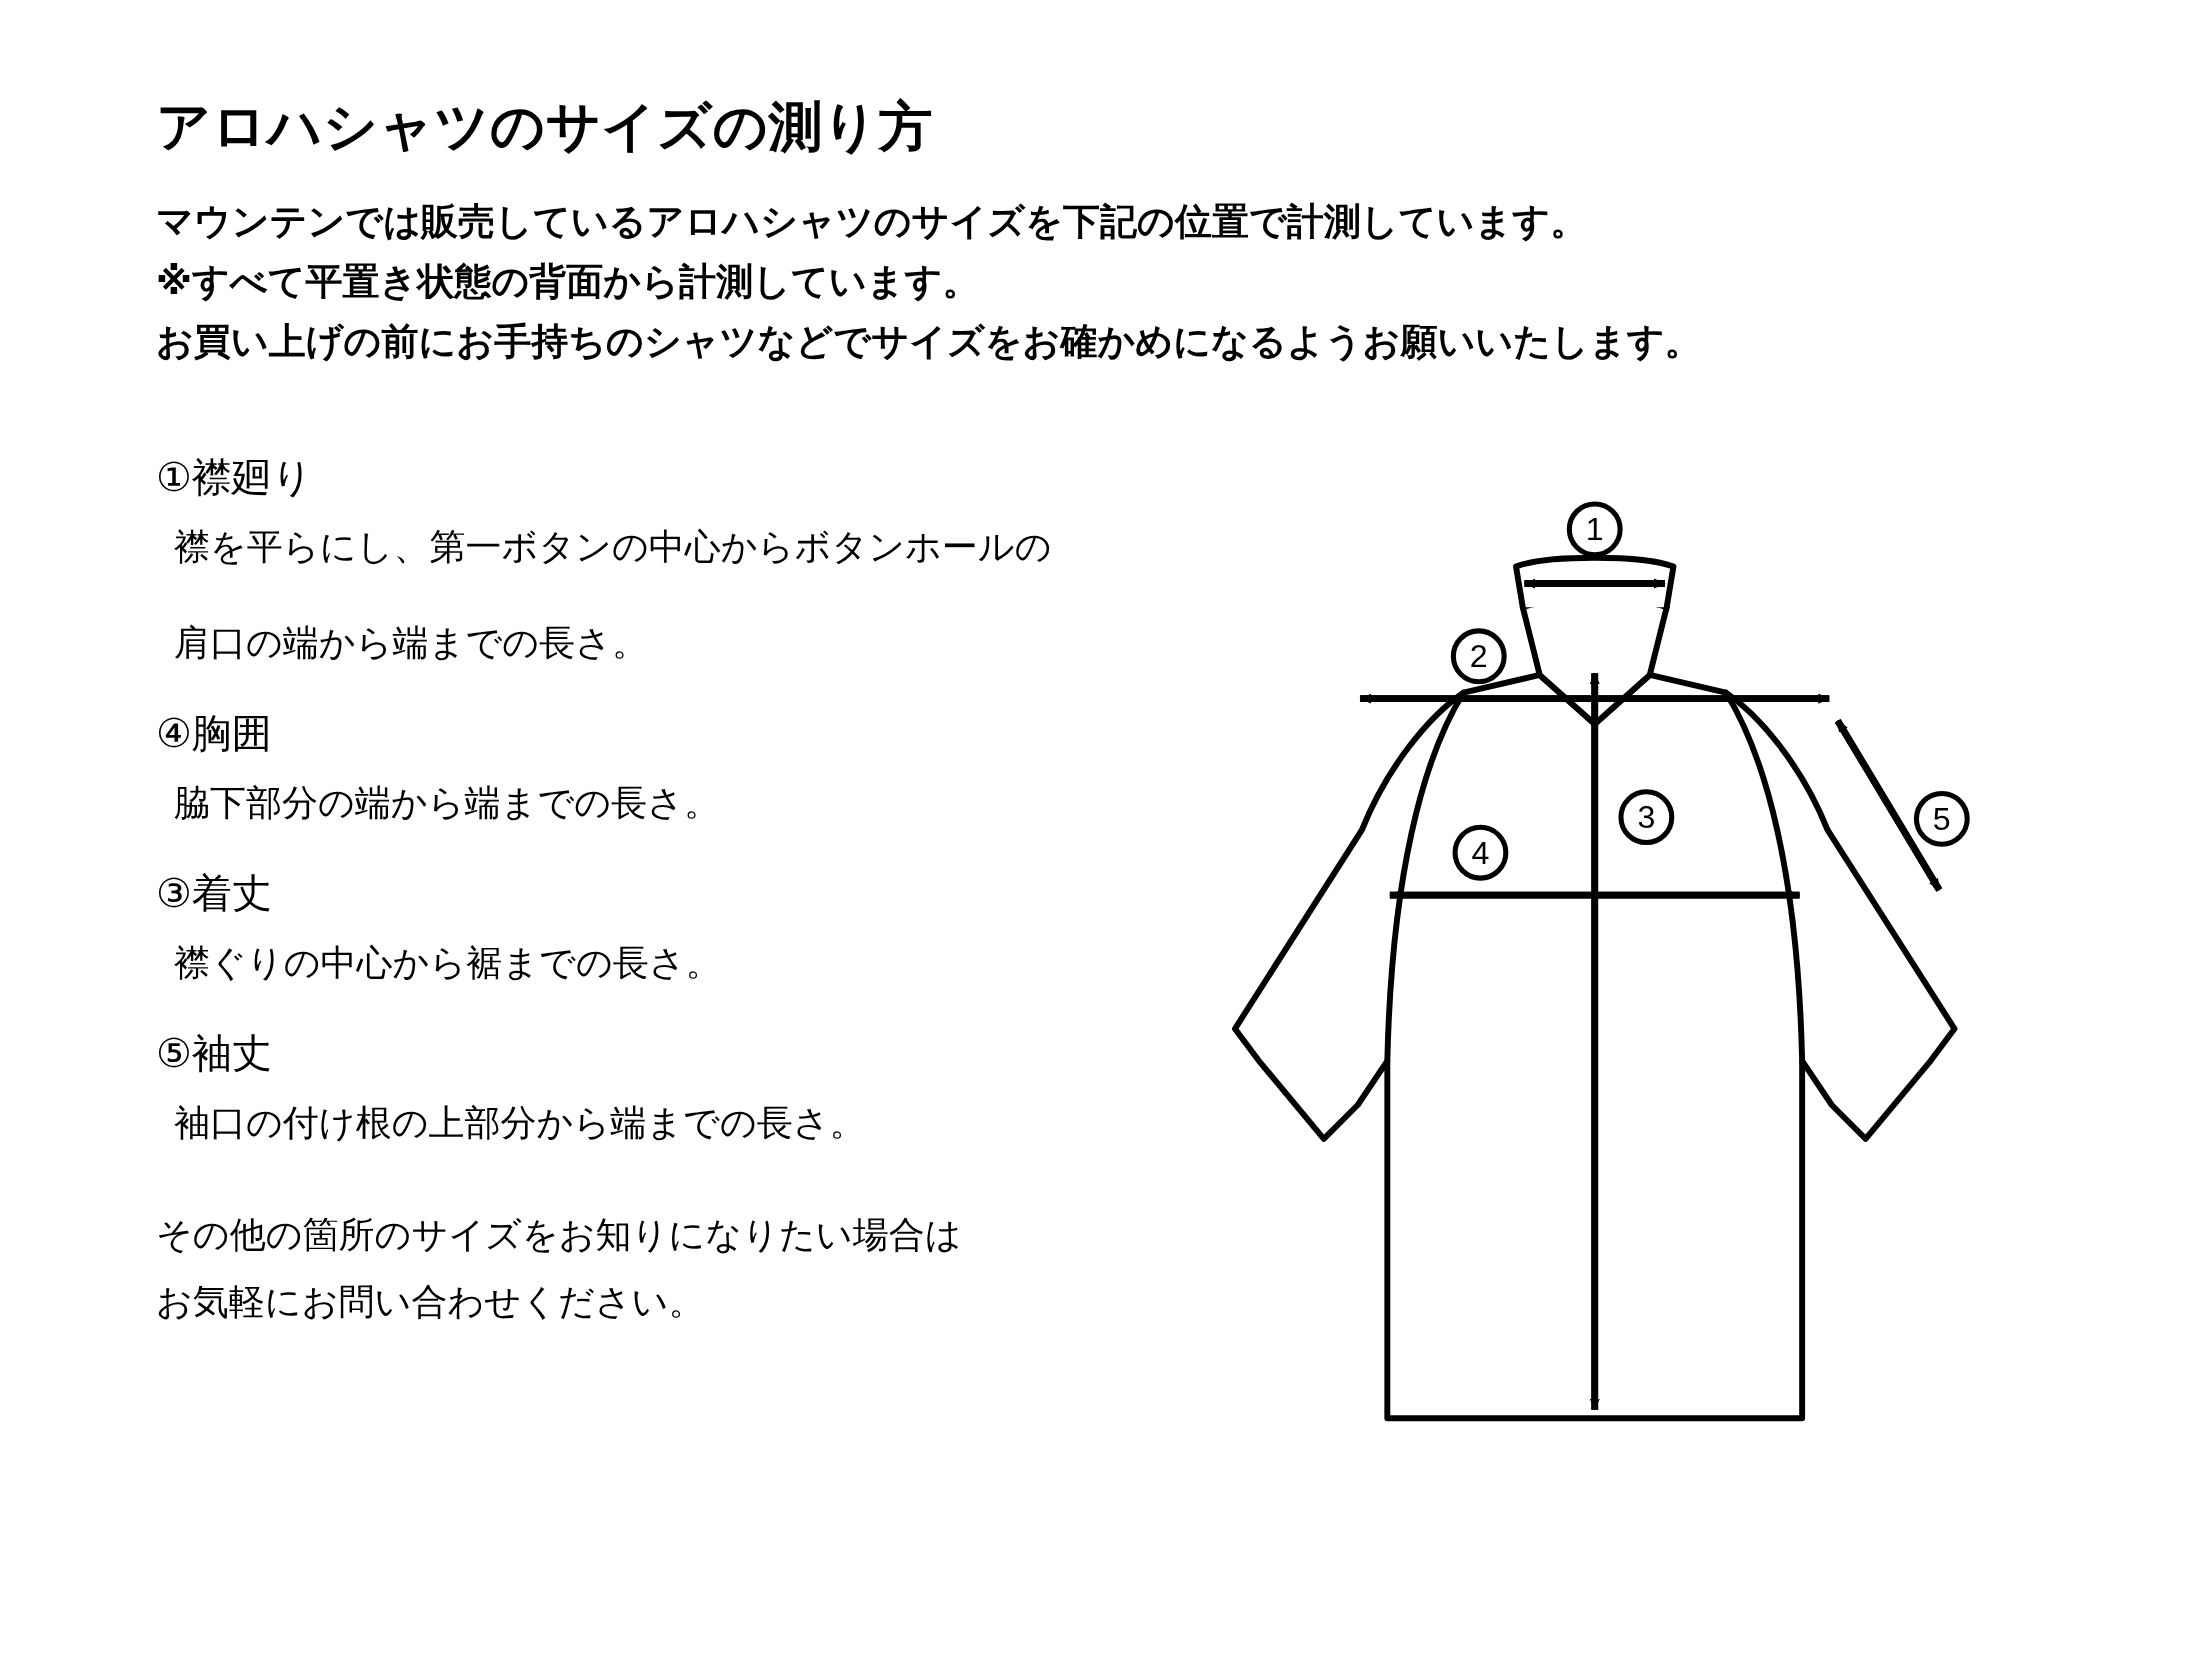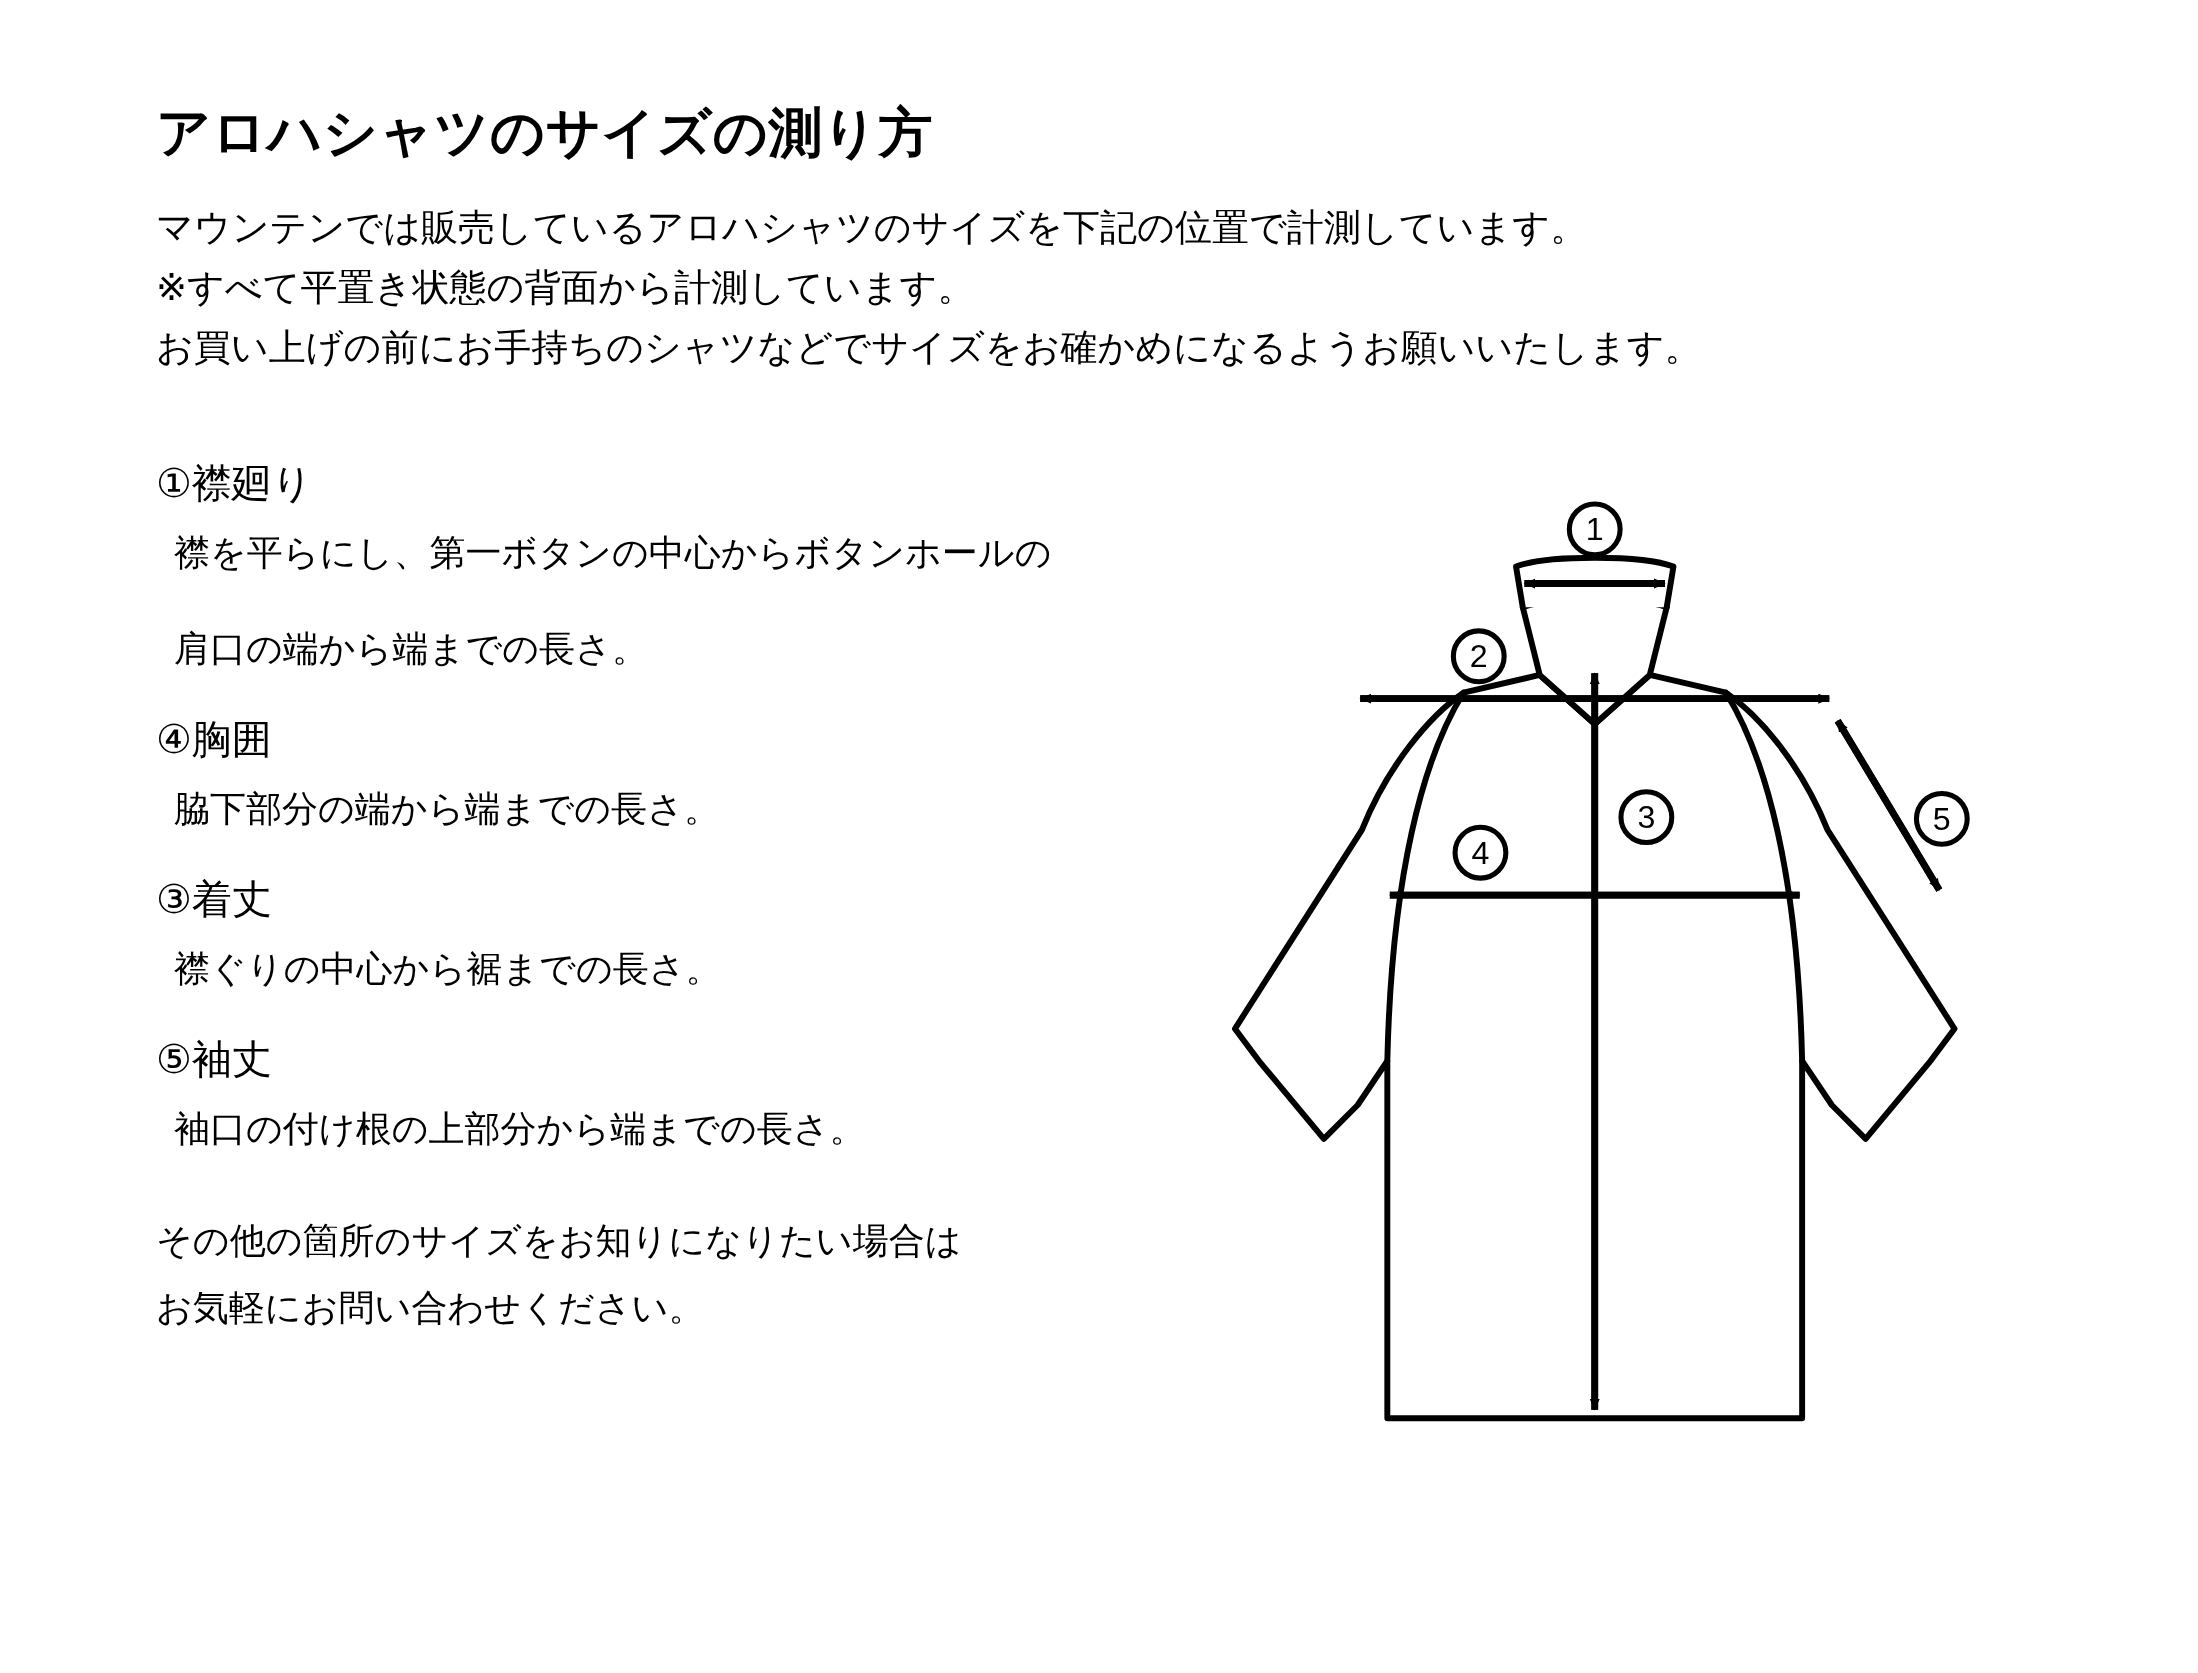--- a/index.html
+++ b/index.html
@@ -19,36 +19,37 @@
   .page {
     position: relative;
     width: 2199px;
     height: 1674px;
   }
 
   
   .text-col {
     position: absolute;
     left: 156px;
-    top: 100px;
+    top: 94px;
     width: 999px;
   }
 
   .doc-title {
     font-size: 54px;
     font-weight: bold;
     letter-spacing: 0.4px;
     margin: 0 0 33px 0;
     line-height: 1.2;
   }
 
   .intro {
     font-size: 37px;
     line-height: 1.62;
     margin: 0 0 80px 0;
+    font-weight: bold;
   }
   .intro div { white-space: nowrap; }
 
   .section { margin-bottom: 42px; }
   .section.tight { margin-bottom: 38px; }
 
   .section-head {
     font-size: 40px;
     font-weight: normal;
     line-height: 1.25;

